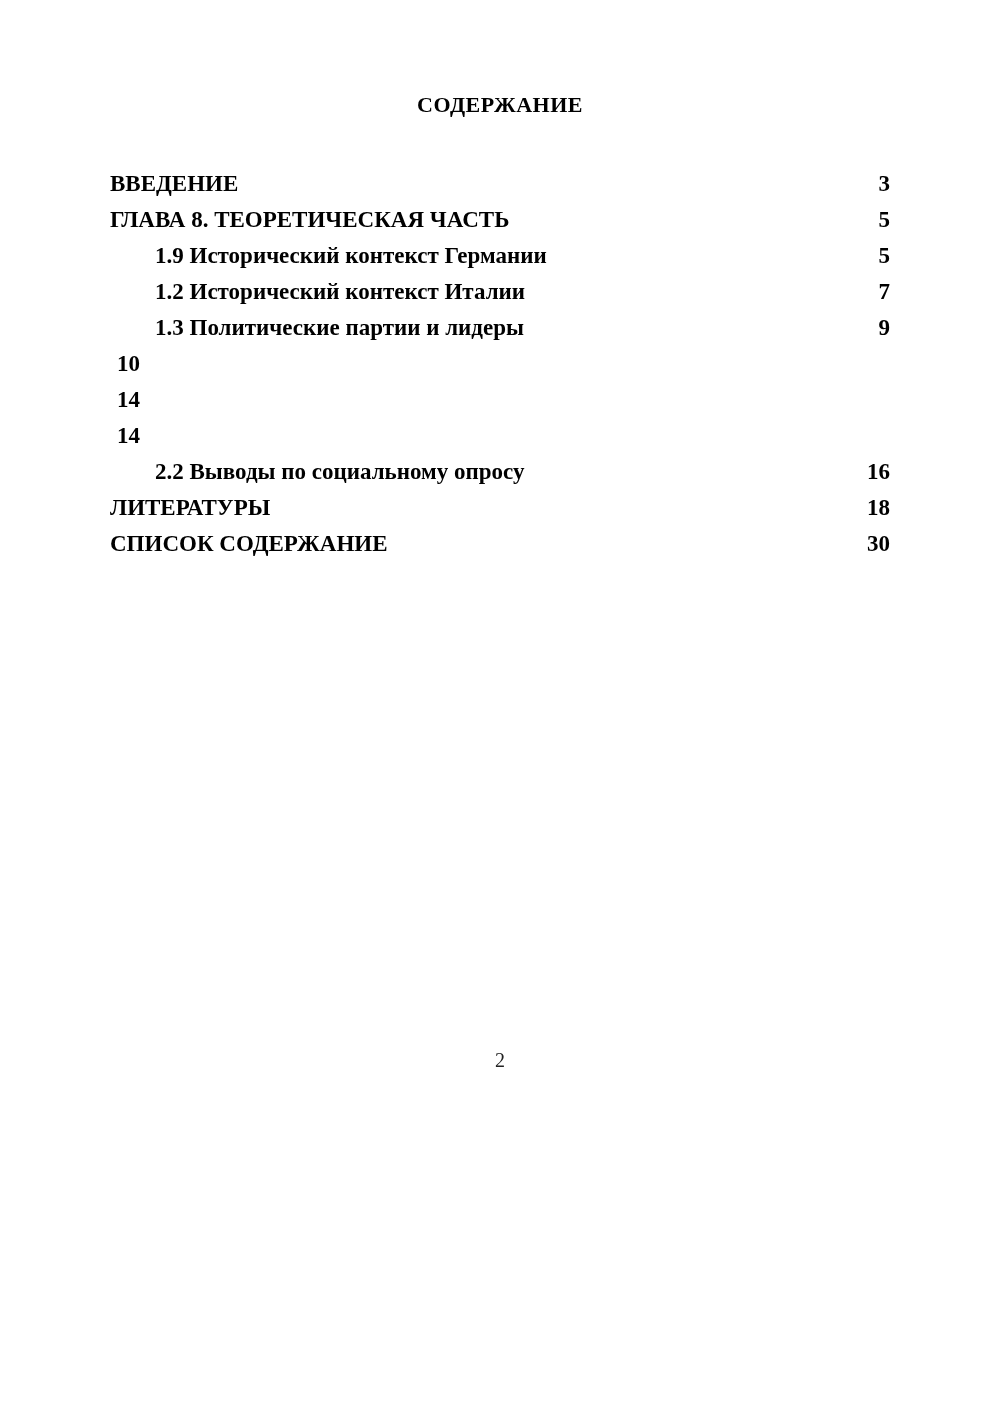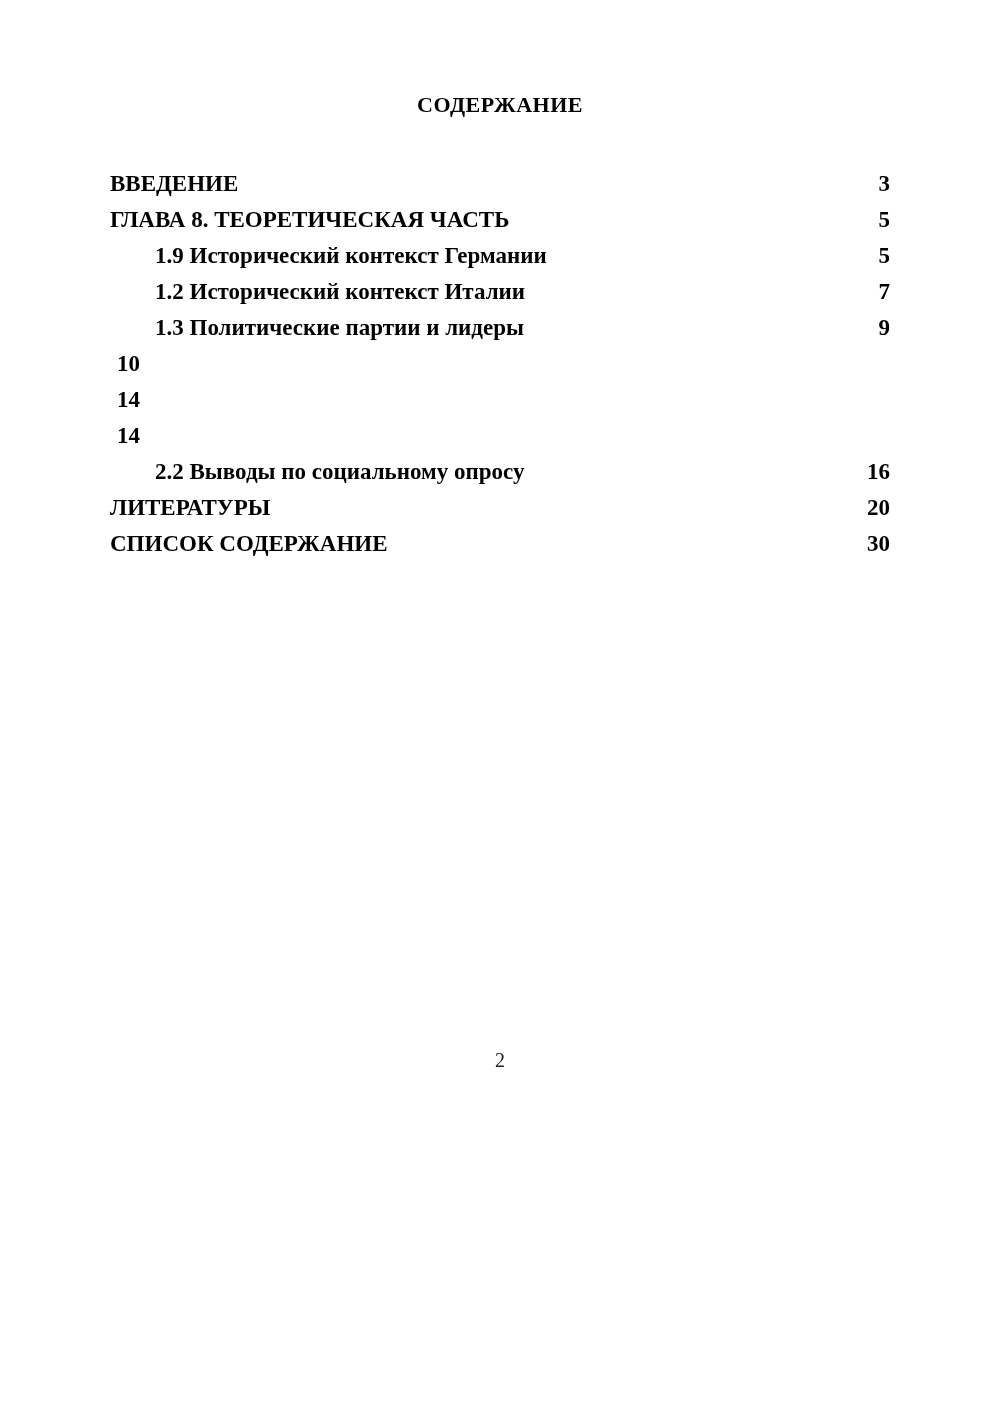--- a/index.html
+++ b/index.html
@@ -96,21 +96,21 @@
       </div>
       <div class="toc-row level-2">
         <span class="page-num">14</span>
       </div>
       <div class="toc-row level-2">
         <span class="label">2.2 Выводы по социальному опросу</span>
         <span class="page-num">16</span>
       </div>
       <div class="toc-row level-1">
         <span class="label">ЛИТЕРАТУРЫ</span>
-        <span class="page-num">20</span>
+        <span class="page-num">18</span>
       </div>
       <div class="toc-row level-1">
         <span class="label">СПИСОК СОДЕРЖАНИЕ</span>
         <span class="page-num">30</span>
       </div>
     </div>
 
   <div class="footer-page">2</div>
 
 </div>

